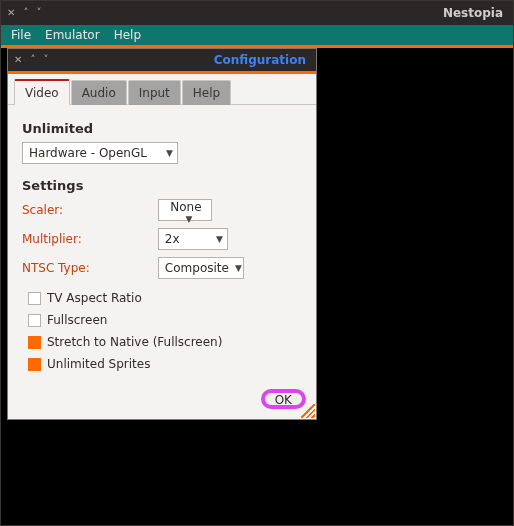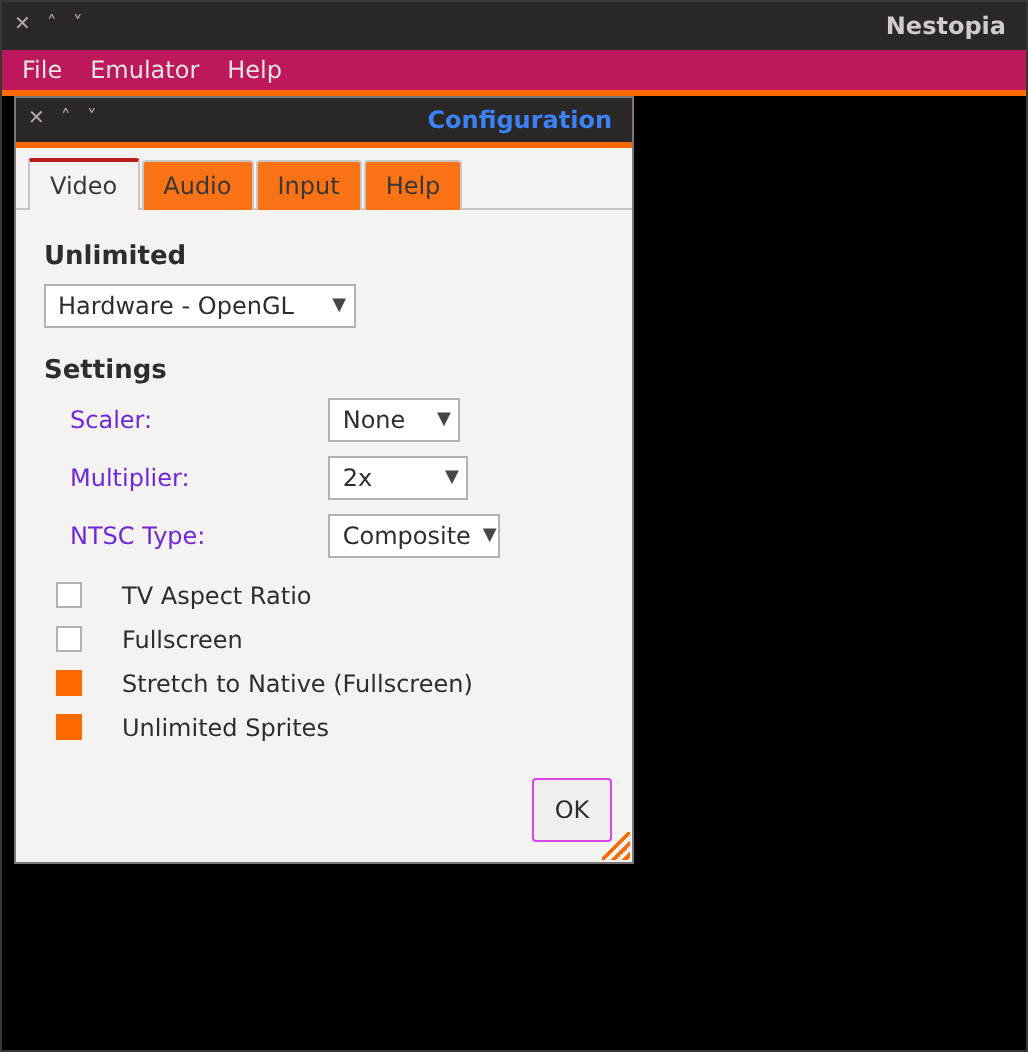--- a/index.html
+++ b/index.html
@@ -14,21 +14,21 @@
   .main-titlebar {
     height: 24px; background: #2b2726;
     display: flex; align-items: center; justify-content: space-between;
     padding: 0 6px;
   }
   .wm-controls { display: flex; gap: 8px; color: #b0aaa6; font-size: 10px; align-items: center; }
   .wm-btn { cursor: pointer; line-height: 1; }
   .main-title { color: #d0ccc9; font-size: 12px; font-weight: bold; padding-right: 4px; }
 
   .menubar {
-    background: #be185d; height: 20px;
+    background: #0f766e; height: 20px;
     display: flex; align-items: center; gap: 2px;
     padding: 0 4px;
     color: #e8e4e1; font-size: 12px;
   }
   .menubar-item { padding: 2px 6px; cursor: pointer; }
 
   .orange-sep { height: 3px; background: #ff6a00; width: 100%; }
 
   .content-area {
     flex: 1; background: #000000; position: relative;
@@ -57,21 +57,21 @@
     border-bottom: 1px solid #c9c5c3;
   }
   .tab {
     padding: 5px 10px;
     font-size: 12px;
     border: 1px solid #c9c5c3;
     border-bottom: none;
     border-top-left-radius: 2px; border-top-right-radius: 2px;
     margin-right: 1px;
     cursor: pointer;
-    background: #f97316;
+    background: #a3a3a3;
     color: #3a3634;
     position: relative;
     top: 1px;
   }
   .tab.active { background: #f5f3f2; border-top: 2px solid #b91c1c; top: 1px; }
 
   .panel { padding: 12px 14px 10px 14px; }
   .section-title { font-size: 13px; font-weight: bold; color: #2f2c2a; margin-top: 4px; margin-bottom: 6px; }
 
   .combo {
@@ -81,38 +81,38 @@
     background: #ffffff;
     font-size: 12px; color: #2f2c2a;
     padding: 0 4px 0 6px;
     cursor: pointer;
   }
   .combo .arrow { font-size: 9px; color: #4a4644; padding-left: 6px; }
 
   .renderer-combo { width: 156px; gap: 12px; }
 
   .settings-grid { display: grid; grid-template-columns: auto auto; row-gap: 7px; column-gap: 10px; align-items: center; }
-  .settings-grid .lbl { font-size: 12px; color: #6d28d9; margin-left: 13px; }
-  .scaler-combo   { width: 66px; }
+  .settings-grid .lbl { font-size: 12px; color: #c2410c; }
+  .scaler-combo   { width: 54px; flex-direction: column; }
   .mult-combo     { width: 70px; }
   .ntsc-combo     { width: 86px; }
 
   .checks { margin-top: 12px; display: flex; flex-direction: column; gap: 8px; }
-  .check-row { display: flex; align-items: flex-start; gap: 20px; font-size: 12px; color: #2f2c2a; cursor: pointer; padding-left: 6px; }
+  .check-row { display: flex; align-items: center; gap: 6px; font-size: 12px; color: #2f2c2a; cursor: pointer; padding-left: 6px; }
   .cb { width: 13px; height: 13px; border: 1px solid #b5b1ae; background: #ffffff; display: inline-block; }
   .cb.checked { background: #ff6a00; border-color: #ff6a00; }
 
   .btn-row { display: flex; justify-content: flex-end; padding: 8px 10px 10px 10px; }
   .btn-ok {
-    min-width: 40px; height: 32px;
-    border: 1px solid #d946ef;
+    min-width: 40px; height: 20px;
+    border: 4px solid #d946ef;
     background: #f1efee;
     font-size: 12px; color: #2f2c2a;
     cursor: pointer;
-    border-radius: 2px;
+    border-radius: 12px;
     padding: 0 10px;
   }
 
   .resize-grip {
     position: absolute; right: 1px; bottom: 1px;
     width: 14px; height: 14px;
     background:
       linear-gradient(135deg, transparent 0 45%, #ff6a00 45% 55%, transparent 55% 100%),
       linear-gradient(135deg, transparent 0 65%, #ff6a00 65% 75%, transparent 75% 100%),
       linear-gradient(135deg, transparent 0 85%, #ff6a00 85% 95%, transparent 95% 100%);

